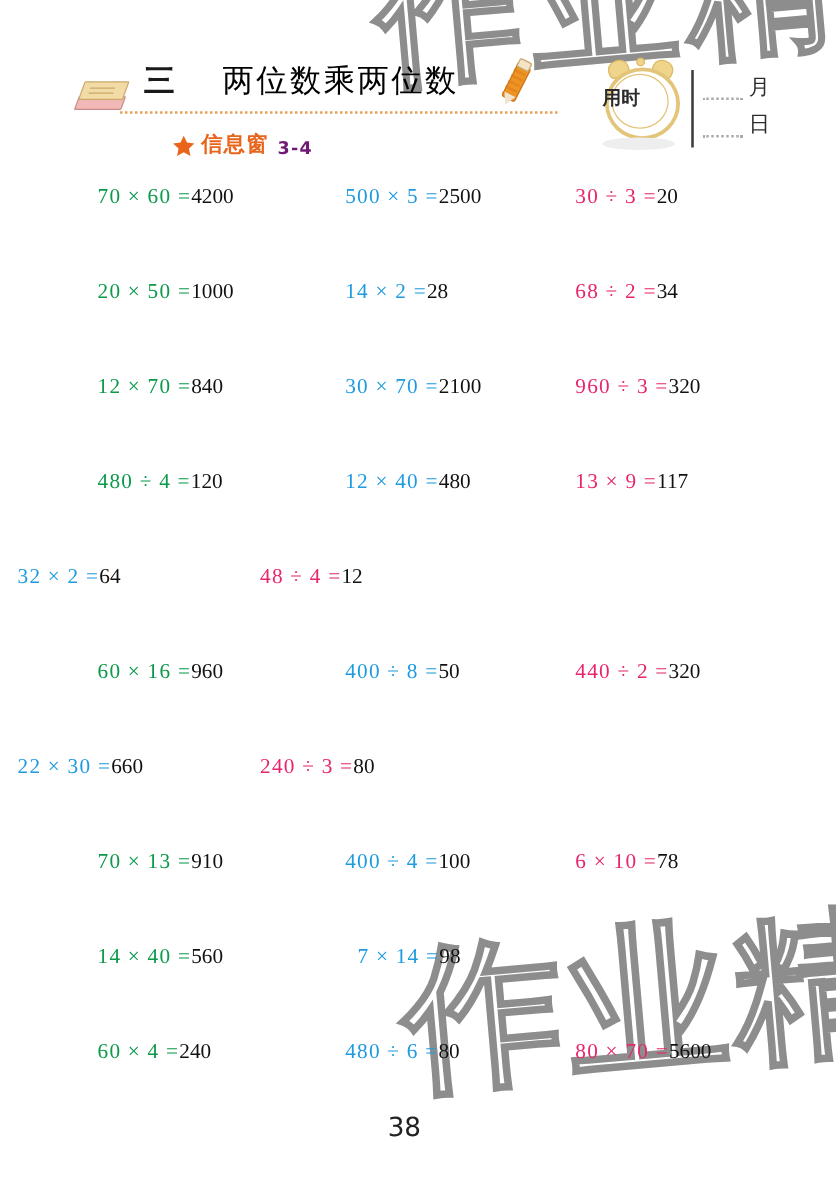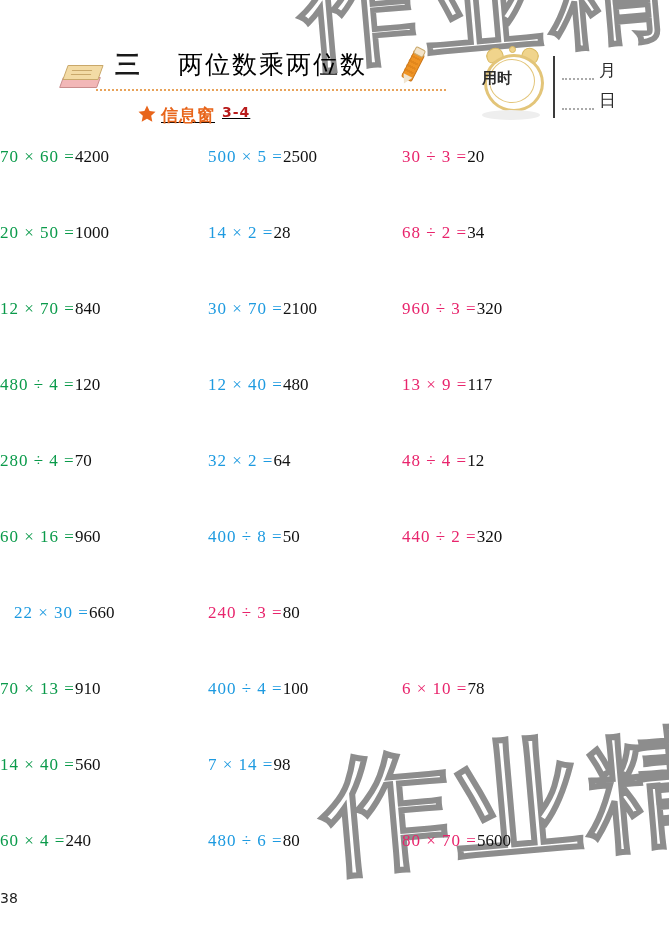--- a/index.html
+++ b/index.html
@@ -182,41 +182,40 @@
     border: 1px solid #c9a86a;
     border-radius: 2px;
     transform: rotate(27deg);
   }
 
   .info-window {
     position: absolute;
     left: 137px;
     top: 104px;
     display: flex;
-    align-items: flex-start;
+    align-items: flex-end;
     gap: 4px;
-    text-decoration: underline;
   }
   .star-icon {
     width: 20px;
     height: 20px;
     color: #e8651b;
     display: inline-block;
   }
   .info-label {
     font-size: 17px;
     font-weight: 700;
     color: #e8651b;
     font-family: "DejaVu Sans", sans-serif;
     letter-spacing: 1px;
   }
   .info-code {
     font-size: 14px;
     font-weight: 700;
-    color: #b91c1c;
+    color: #701a75;
     font-family: "DejaVu Sans", sans-serif;
     letter-spacing: 1px;
     margin-left: 3px;
   }
 
   
   .time-block {
     position: absolute;
     left: 482px;
     top: 40px;
@@ -343,38 +342,38 @@
     height: 76px;
     align-items: flex-start;
   }
   .pcell {
     position: relative;
     font-size: 17px;
     line-height: 1;
     white-space: nowrap;
     font-family: "Liberation Serif", "DejaVu Serif", serif;
   }
-  .pcell.c1 { width: 194px; }
+  .pcell.c1 { width: 194px; padding-left: 78px; }
   .pcell.c2 { width: 194px; padding-left: 14px; }
   .pcell.c3 { width: 220px; padding-left: 0px;  }
 
   .expr-green { color: #0a9a4a; }
   .expr-blue  { color: #1d9ae0; }
   .expr-pink  { color: #e8246c; }
   .answer     { color: #111111; }
   .op-sp      { letter-spacing: 1px; }
 
   
   .page-number {
     position: absolute;
     left: 0;
     top: 890px;
     width: 647px;
-    text-align: left;
-    font-size: 14px;
+    text-align: center;
+    font-size: 21px;
     color: #222222;
     font-family: "DejaVu Sans", sans-serif;
     z-index: 10;
   }
 </style>
 </head>
 <body>
 
 <div class="watermark wm-top">作业精</div>
 <div class="watermark wm-bottom">作业精</div>
@@ -458,21 +457,20 @@
     <div class="pcell c3"><span class="expr-pink op-sp">960 ÷ 3 =</span><span class="answer">320</span></div>
   </div>
 
   <div class="prow">
     <div class="pcell c1"><span class="expr-green op-sp">480 ÷ 4 =</span><span class="answer">120</span></div>
     <div class="pcell c2"><span class="expr-blue op-sp">12 × 40 =</span><span class="answer">480</span></div>
     <div class="pcell c3"><span class="expr-pink op-sp">13 × 9 =</span><span class="answer">117</span></div>
   </div>
 
   <div class="prow">
-    <div class="pcell c1"><span class="expr-green op-sp">280 ÷ 4 =</span><span class="answer">70</span></div>
     <div class="pcell c2"><span class="expr-blue op-sp">32 × 2 =</span><span class="answer">64</span></div>
     <div class="pcell c3"><span class="expr-pink op-sp">48 ÷ 4 =</span><span class="answer">12</span></div>
   </div>
 
   <div class="prow">
     <div class="pcell c1"><span class="expr-green op-sp">60 × 16 =</span><span class="answer">960</span></div>
     <div class="pcell c2"><span class="expr-blue op-sp">400 ÷ 8 =</span><span class="answer">50</span></div>
     <div class="pcell c3"><span class="expr-pink op-sp">440 ÷ 2 =</span><span class="answer">320</span></div>
   </div>
 

